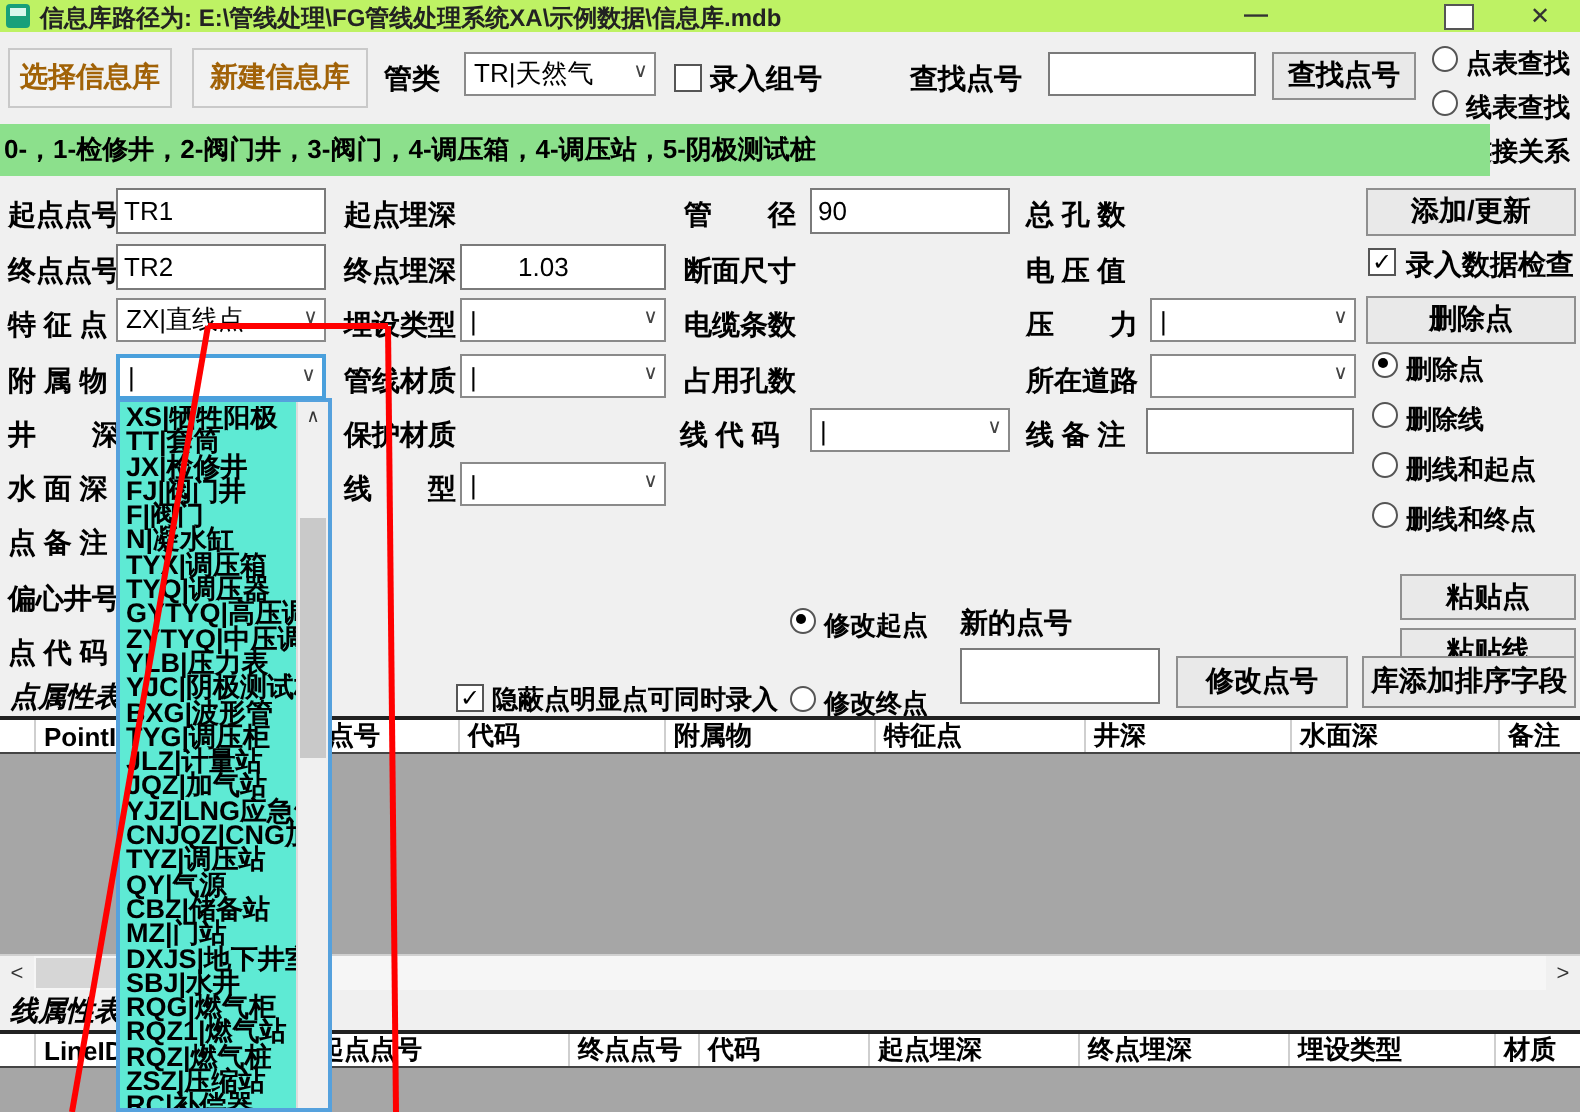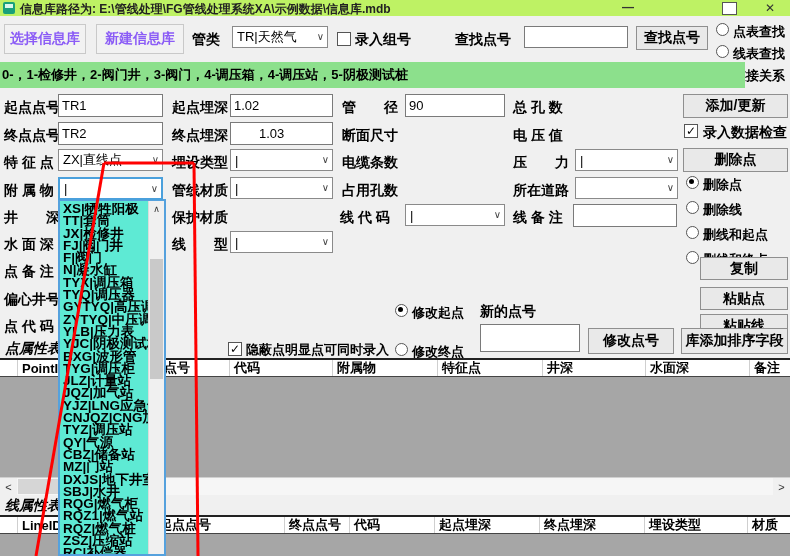--- a/index.html
+++ b/index.html
@@ -9,21 +9,21 @@
   
   #titlebar{position:absolute;left:0;top:0;width:790px;height:16px;background:#bef264;}
   #appicon{position:absolute;left:3px;top:2px;width:12px;height:12px;background:#18a07a;border-radius:2px;}
   #appicon::after{content:"";position:absolute;left:2px;top:2px;width:8px;height:4px;background:#d9f7ec;}
   #title{position:absolute;left:20px;top:1px;font-size:12px;font-weight:700;color:#222;white-space:nowrap;}
   .winctl{position:absolute;top:0;font-size:12px;color:#333;font-weight:700;}
   #maxbox{position:absolute;left:722px;top:2px;width:13px;height:11px;border:1px solid #555;background:#fff;}
   
   .lbl{position:absolute;font-size:14px;font-weight:700;color:#000;white-space:pre;}
   .btn{position:absolute;background:#e9e9e9;border:1px solid #8f8f8f;display:flex;align-items:center;justify-content:center;font-size:14px;font-weight:700;color:#000;box-sizing:border-box;}
-  .btn.red{color:#8b5cf6;background:#f2f2f2;border-color:#c9c9c9;}
+  .btn.red{color:#a16207;background:#f2f2f2;border-color:#c9c9c9;}
   .input{position:absolute;background:#fff;border:1px solid #7a7a7a;font-size:13px;color:#000;padding:0 3px;display:flex;align-items:center;box-sizing:border-box;}
   .combo{position:absolute;background:#fff;border:1px solid #8a8a8a;font-size:13px;color:#000;display:flex;align-items:center;padding-left:4px;box-sizing:border-box;}
   .combo .chev{position:absolute;right:3px;top:50%;transform:translateY(-58%);font-size:10px;color:#444;font-weight:400;}
   .check{position:absolute;width:14px;height:14px;background:#fff;border:1px solid #555;font-size:12px;line-height:13px;text-align:center;color:#000;box-sizing:border-box;}
   .rrow{display:flex;align-items:flex-start;gap:4px;}
   .radio{width:13px;height:13px;border:1px solid #555;border-radius:50%;background:#fff;position:relative;flex:none;box-sizing:border-box;}
   .radio.sel::after{content:"";position:absolute;left:2px;top:2px;width:5px;height:5px;border-radius:50%;background:#000;}
   .rlbl{font-size:13px;font-weight:700;white-space:nowrap;}
   
   #greenbar{position:absolute;left:0;top:62px;width:745px;height:26px;background:#8ce08c;display:flex;align-items:center;font-size:13px;font-weight:700;color:#000;padding-left:2px;box-sizing:border-box;white-space:nowrap;overflow:hidden;}
@@ -89,23 +89,20 @@
       </div>
     </div>
 
   <div id="greenbar">0-，1-检修井，2-阀门井，3-阀门，4-调压箱，4-调压站，5-阴极测试桩</div>
 
   <div class="lbl" style="left:4px;top:99px;">起点点号</div>
   <div class="input" style="left:58px;top:94px;width:105px;height:23px;">
       <span>TR1</span>
     </div>
   <div class="lbl" style="left:172px;top:99px;">起点埋深</div>
-  <div class="input" style="left:230px;top:94px;width:103px;height:23px;">
-      <span>1.02</span>
-    </div>
   <div class="lbl" style="left:342px;top:99px;">管　　径</div>
   <div class="input" style="left:405px;top:94px;width:100px;height:23px;">
       <span>90</span>
     </div>
   <div class="lbl" style="left:513px;top:99px;">总 孔 数</div>
   <div class="btn" style="left:683px;top:94px;width:105px;height:24px;">添加/更新</div>
 
   <div class="lbl" style="left:4px;top:127px;">终点点号</div>
   <div class="input" style="left:58px;top:122px;width:105px;height:23px;">
       <span>TR2</span>
@@ -185,21 +182,20 @@
     </div>
 
   <div class="lbl" style="left:4px;top:236px;">水 面 深</div>
   <div class="lbl" style="left:172px;top:236px;">线　　型</div>
   <div class="combo" style="left:230px;top:231px;width:103px;height:22px;">
     <span>|</span>
     <span class="chev">∨</span>
   </div>
 
   <div class="lbl" style="left:4px;top:263px;">点 备 注</div>
-  <div class="btn" style="left:700px;top:257px;width:88px;height:23px;">复制</div>
   <div class="lbl" style="left:4px;top:291px;">偏心井号</div>
   <div class="btn" style="left:700px;top:287px;width:88px;height:23px;">粘贴点</div>
   <div class="lbl" style="left:4px;top:318px;">点 代 码</div>
   <div class="btn" style="left:700px;top:314px;width:88px;height:23px;">粘贴线</div>
 
   <div class="abs" id="modifyRadios" style="left:395px;top:304px;display:flex;flex-direction:column;gap:21px;">
       <div class="rrow">
         <span class="radio sel"></span>
         <span class="rlbl">修改起点</span>
       </div>

